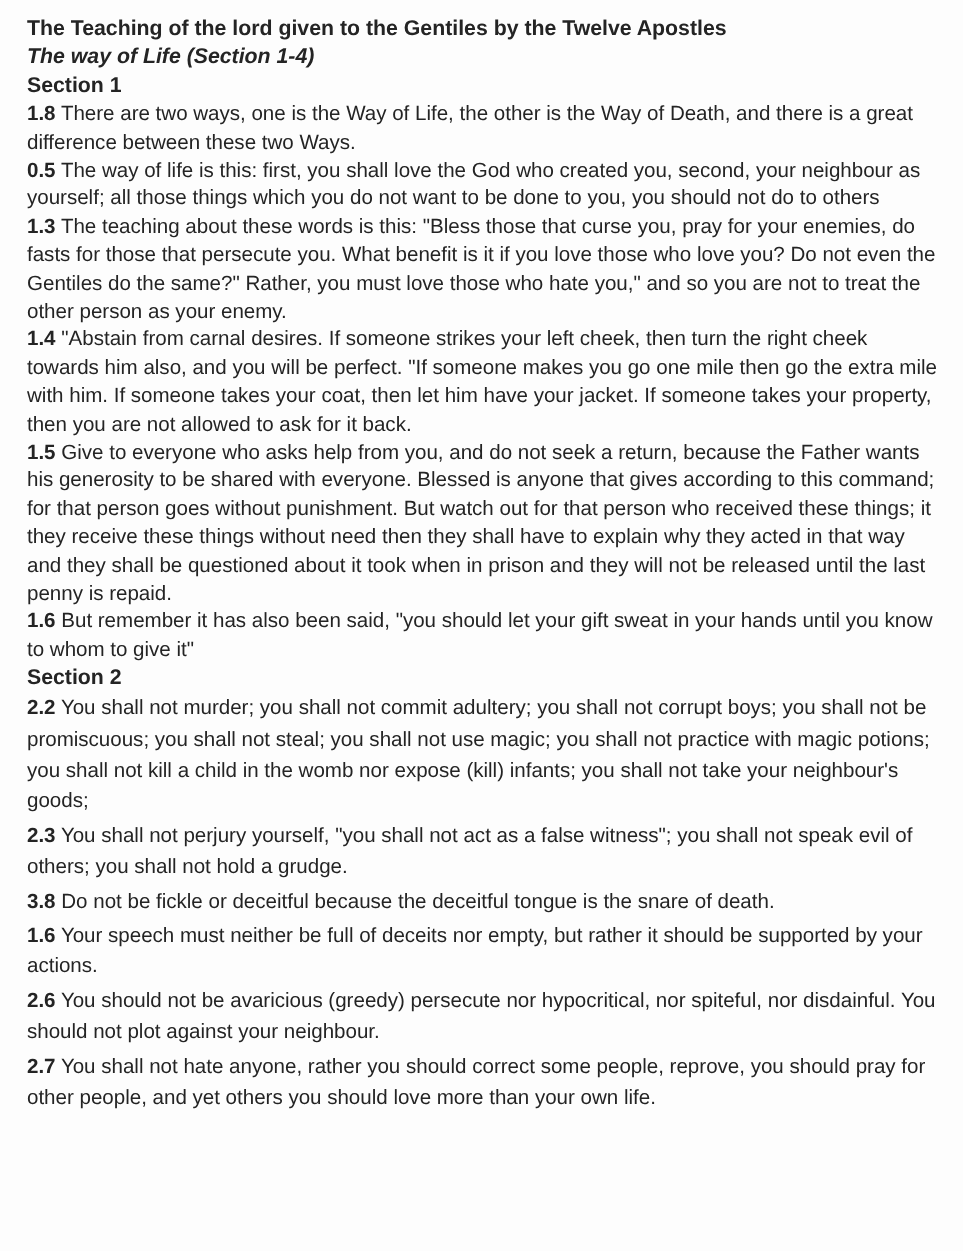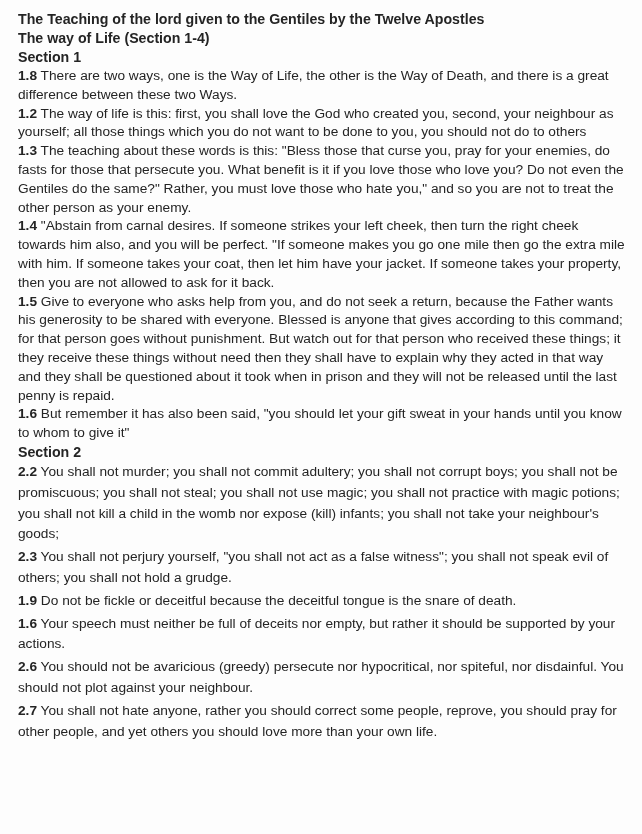--- a/index.html
+++ b/index.html
@@ -15,49 +15,49 @@
     padding: 10px 16px 0 18px;
     overflow: hidden;
   }
   .h {
     font-weight: bold;
     font-size: 14.2px;
     line-height: 19px;
   }
   h1.h, h2.h, h3.h { margin: 0; }
   .h-title    { margin: 4px 0 0 0; }
-  .h-subtitle { margin: 12px 0 0 0; }
+  .h-subtitle { margin: 12px 0 0 0; font-style: italic; }
   .h-sec1     { margin: 11px 0 6px 0; }
   .h-sec2     { margin: 3px 0 11px 0; }
   .para { margin: 0; text-align: left; }
   .sec1 .para { line-height: 18.8px; margin: 0; }
   .sec2 .para { line-height: 20.8px; margin: 0 0 2px 0; }
   .num { font-weight: bold; }
 </style>
 </head>
 <body>
 
 <div class="page">
 
   <h1 class="h h-title">The Teaching of the lord given to the Gentiles by the Twelve Apostles</h1>
   <h2 class="h h-subtitle">The way of Life (Section 1-4)</h2>
 
   <h3 class="h h-sec1">Section 1</h3>
   <div class="sec1">
     <p class="para"><span class="num">1.8</span> <span>There are two ways, one is the Way of Life, the other is the Way of Death, and there is a great difference between these two Ways.</span></p>
-    <p class="para"><span class="num">1.2</span> <span>The way of life is this: first, you shall love the God who created you, second, your neighbour as yourself; all those things which you do not want to be done to you, you should not do to others</span></p>
+    <p class="para"><span class="num">0.5</span> <span>The way of life is this: first, you shall love the God who created you, second, your neighbour as yourself; all those things which you do not want to be done to you, you should not do to others</span></p>
     <p class="para"><span class="num">1.3</span> <span>The teaching about these words is this: "Bless those that curse you, pray for your enemies, do fasts for those that persecute you. What benefit is it if you love those who love you? Do not even the Gentiles do the same?" Rather, you must love those who hate you," and so you are not to treat the other person as your enemy.</span></p>
     <p class="para"><span class="num">1.4</span> <span>"Abstain from carnal desires. If someone strikes your left cheek, then turn the right cheek towards him also, and you will be perfect. "If someone makes you go one mile then go the extra mile with him. If someone takes your coat, then let him have your jacket. If someone takes your property, then you are not allowed to ask for it back.</span></p>
     <p class="para"><span class="num">1.5</span> <span>Give to everyone who asks help from you, and do not seek a return, because the Father wants his generosity to be shared with everyone. Blessed is anyone that gives according to this command; for that person goes without punishment. But watch out for that person who received these things; it they receive these things without need then they shall have to explain why they acted in that way and they shall be questioned about it took when in prison and they will not be released until the last penny is repaid.</span></p>
     <p class="para"><span class="num">1.6</span> <span>But remember it has also been said, "you should let your gift sweat in your hands until you know to whom to give it"</span></p>
   </div>
 
   <h3 class="h h-sec2">Section 2</h3>
   <div class="sec2">
     <p class="para"><span class="num">2.2</span> <span>You shall not murder; you shall not commit adultery; you shall not corrupt boys; you shall not be promiscuous; you shall not steal; you shall not use magic; you shall not practice with magic potions; you shall not kill a child in the womb nor expose (kill) infants; you shall not take your neighbour's goods;</span></p>
     <p class="para"><span class="num">2.3</span> <span>You shall not perjury yourself, "you shall not act as a false witness"; you shall not speak evil of others; you shall not hold a grudge.</span></p>
-    <p class="para"><span class="num">1.9</span> <span>Do not be fickle or deceitful because the deceitful tongue is the snare of death.</span></p>
+    <p class="para"><span class="num">3.8</span> <span>Do not be fickle or deceitful because the deceitful tongue is the snare of death.</span></p>
     <p class="para"><span class="num">1.6</span> <span>Your speech must neither be full of deceits nor empty, but rather it should be supported by your actions.</span></p>
     <p class="para"><span class="num">2.6</span> <span>You should not be avaricious (greedy) persecute nor hypocritical, nor spiteful, nor disdainful. You should not plot against your neighbour.</span></p>
     <p class="para"><span class="num">2.7</span> <span>You shall not hate anyone, rather you should correct some people, reprove, you should pray for other people, and yet others you should love more than your own life.</span></p>
   </div>
 
 </div>
 
 </body></html>

